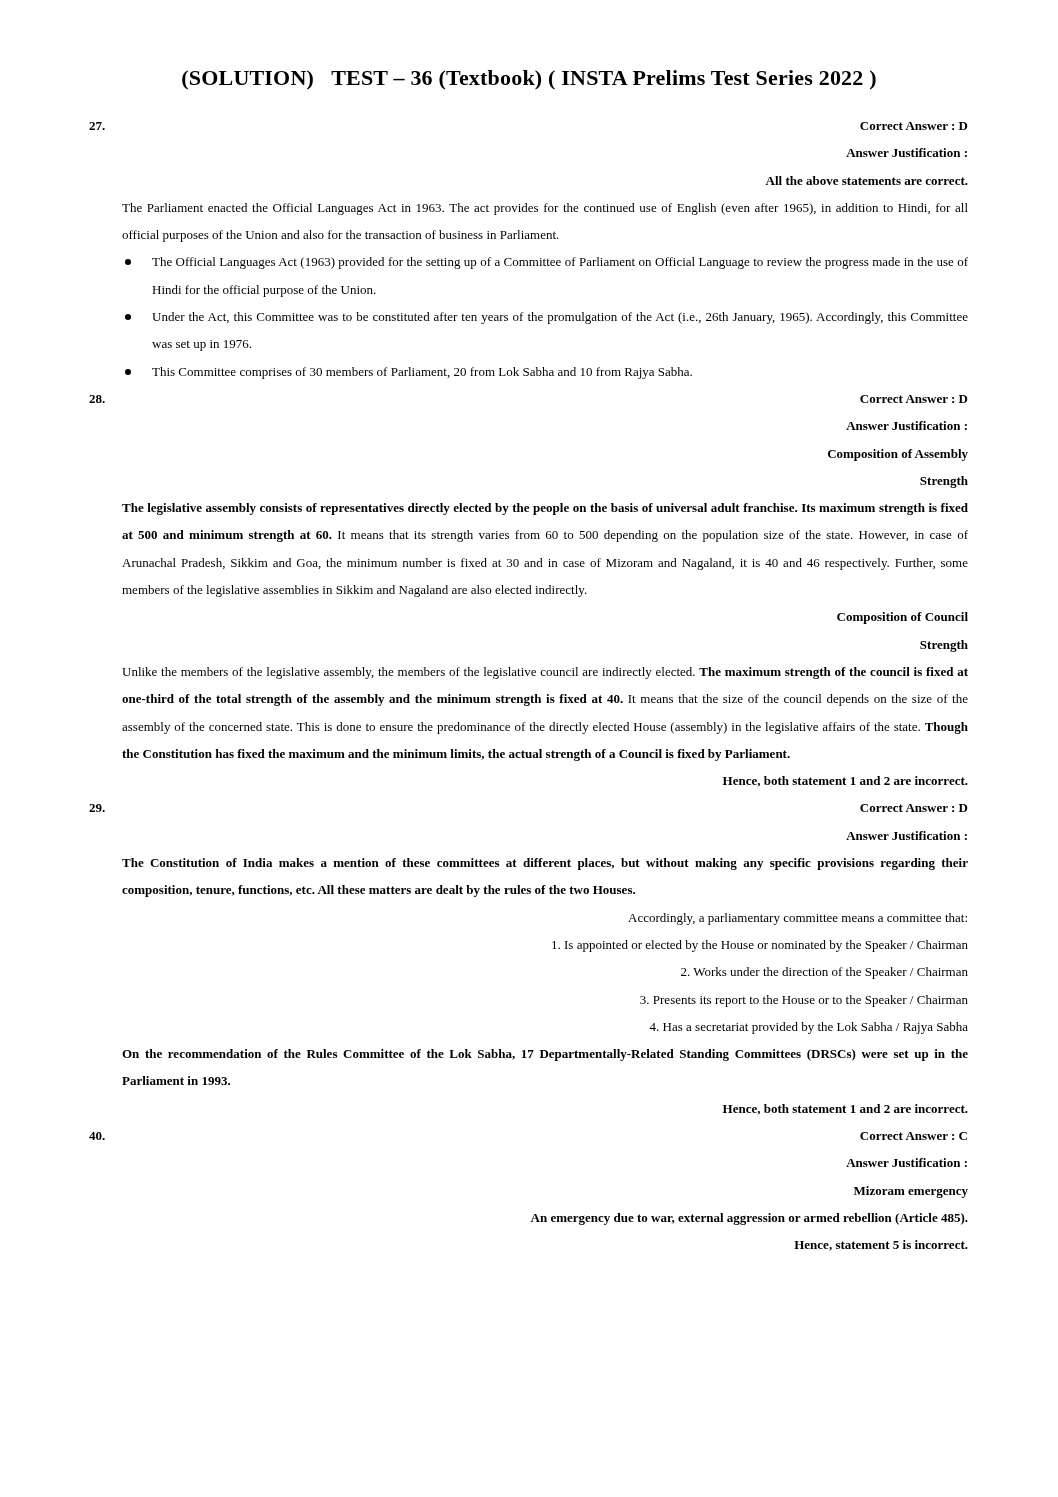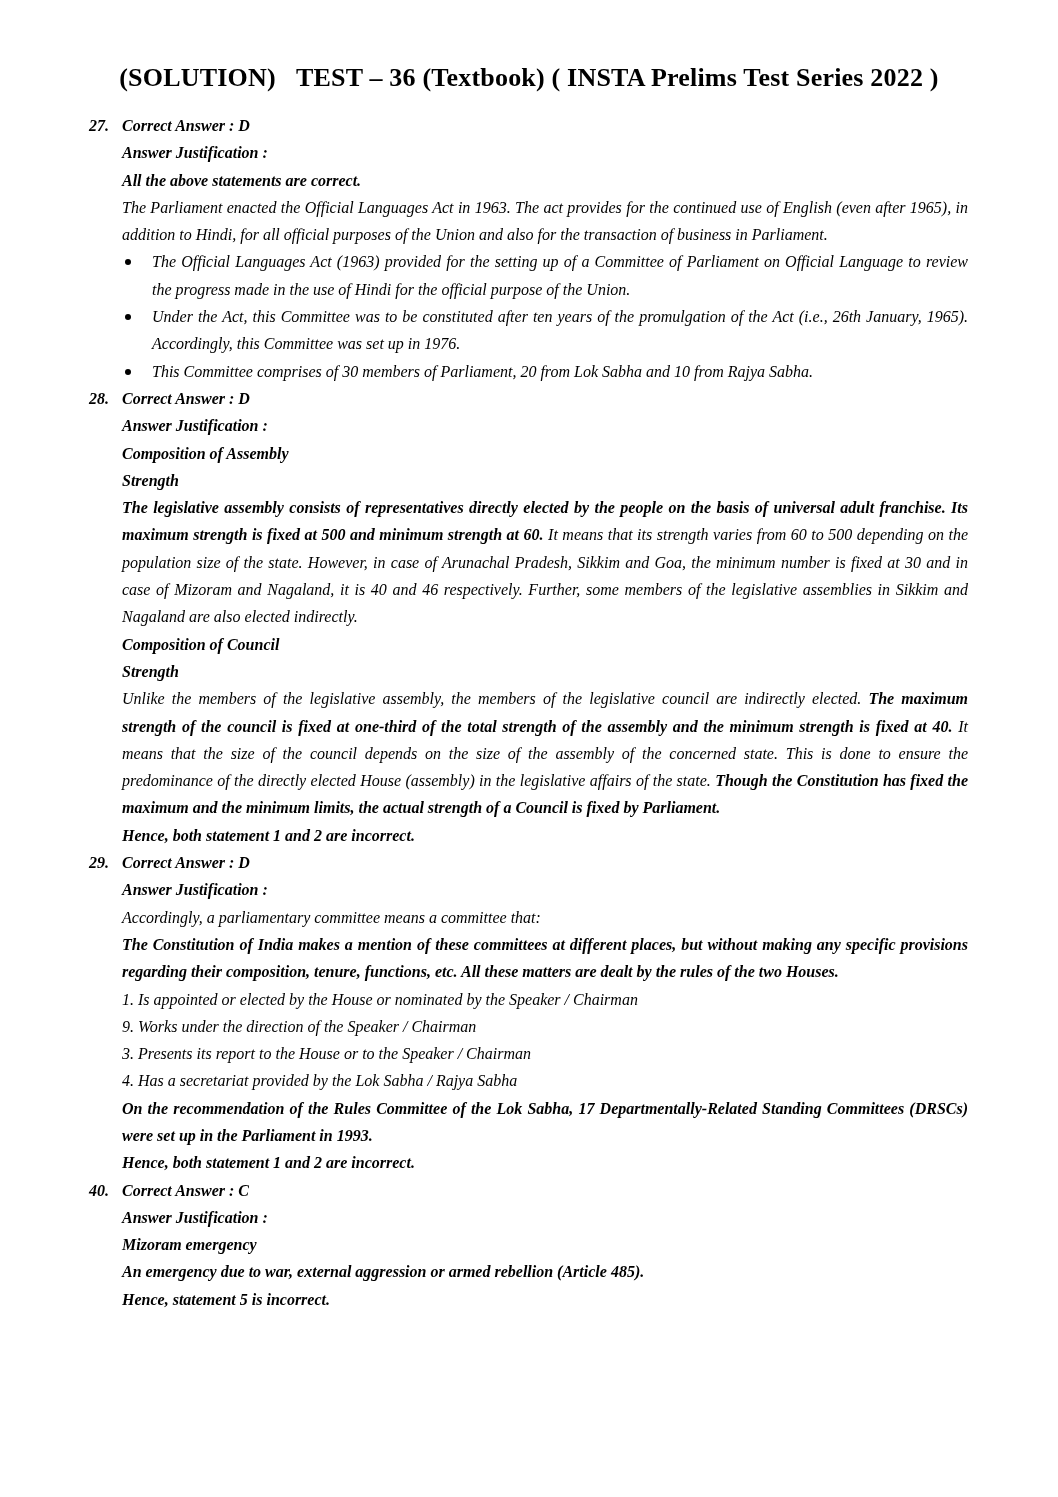--- a/index.html
+++ b/index.html
@@ -15,43 +15,42 @@
     position: relative;
     width: 1058px;
     height: 1497px;
     background: #ffffff;
     overflow: hidden;
     padding-top: 64px;
   }
   .title {
     text-align: center;
     font-weight: bold;
-    font-size: 26px;
+    font-size: 22px;
     line-height: 28px;
     letter-spacing: 0.2px;
     margin: 0 60px 20px 60px;
     white-space: nowrap;
   }
   .questions {
     margin-left: 122px;
     width: 846px;
-    font-size: 16px;
+    font-size: 13px;
     line-height: 27.3px;
-    font-style: italic;
   }
   .question { position: relative; }
   .q-num {
     position: absolute;
     left: -33px;
     top: 0;
     font-weight: bold;
   }
   .block { margin: 0; }
   .para { text-align: justify; }
-  .line { text-align: left; }
+  .line { text-align: right; }
   .bullet {
     position: relative;
     padding-left: 30px;
     text-align: justify;
   }
   .dot {
     position: absolute;
     left: 3px;
     top: 11px;
     width: 6px;
@@ -87,24 +86,24 @@
         <div class="block para"><span class="b">The legislative assembly consists of representatives directly elected by the people on the basis of universal adult franchise. Its maximum strength is fixed at 500 and minimum strength at 60.</span><span class="n"> It means that its strength varies from 60 to 500 depending on the population size of the state. However, in case of Arunachal Pradesh, Sikkim and Goa, the minimum number is fixed at 30 and in case of Mizoram and Nagaland, it is 40 and 46 respectively. Further, some members of the legislative assemblies in Sikkim and Nagaland are also elected indirectly.</span></div>
         <div class="block line"><span class="b">Composition of Council</span></div>
         <div class="block line"><span class="b">Strength</span></div>
         <div class="block para"><span class="n">Unlike the members of the legislative assembly, the members of the legislative council are indirectly elected. </span><span class="b">The maximum strength of the council is fixed at one-third of the total strength of the assembly and the minimum strength is fixed at 40.</span><span class="n"> It means that the size of the council depends on the size of the assembly of the concerned state. This is done to ensure the predominance of the directly elected House (assembly) in the legislative affairs of the state. </span><span class="b">Though the Constitution has fixed the maximum and the minimum limits, the actual strength of a Council is fixed by Parliament.</span></div>
         <div class="block line"><span class="b">Hence, both statement 1 and 2 are incorrect.</span></div>
       </div>
       <div class="question">
         <span class="q-num">29.</span>
         <div class="block line"><span class="b">Correct Answer : D</span></div>
         <div class="block line"><span class="b">Answer Justification :</span></div>
+        <div class="block para"><span class="b">The Constitution of India makes a mention of these committees at different places, but without making any specific provisions regarding their composition, tenure, functions, etc. All these matters are dealt by the rules of the two Houses.</span></div>
         <div class="block line"><span class="n">Accordingly, a parliamentary committee means a committee that:</span></div>
-        <div class="block para"><span class="b">The Constitution of India makes a mention of these committees at different places, but without making any specific provisions regarding their composition, tenure, functions, etc. All these matters are dealt by the rules of the two Houses.</span></div>
         <div class="block line"><span class="n">1. Is appointed or elected by the House or nominated by the Speaker / Chairman</span></div>
-        <div class="block line"><span class="n">9. Works under the direction of the Speaker / Chairman</span></div>
+        <div class="block line"><span class="n">2. Works under the direction of the Speaker / Chairman</span></div>
         <div class="block line"><span class="n">3. Presents its report to the House or to the Speaker / Chairman</span></div>
         <div class="block line"><span class="n">4. Has a secretariat provided by the Lok Sabha / Rajya Sabha</span></div>
         <div class="block para"><span class="b">On the recommendation of the Rules Committee of the Lok Sabha, 17 Departmentally-Related Standing Committees (DRSCs) were set up in the Parliament in 1993.</span></div>
         <div class="block line"><span class="b">Hence, both statement 1 and 2 are incorrect.</span></div>
       </div>
       <div class="question">
         <span class="q-num">40.</span>
         <div class="block line"><span class="b">Correct Answer : C</span></div>
         <div class="block line"><span class="b">Answer Justification :</span></div>
         <div class="block line"><span class="b">Mizoram emergency</span></div>

